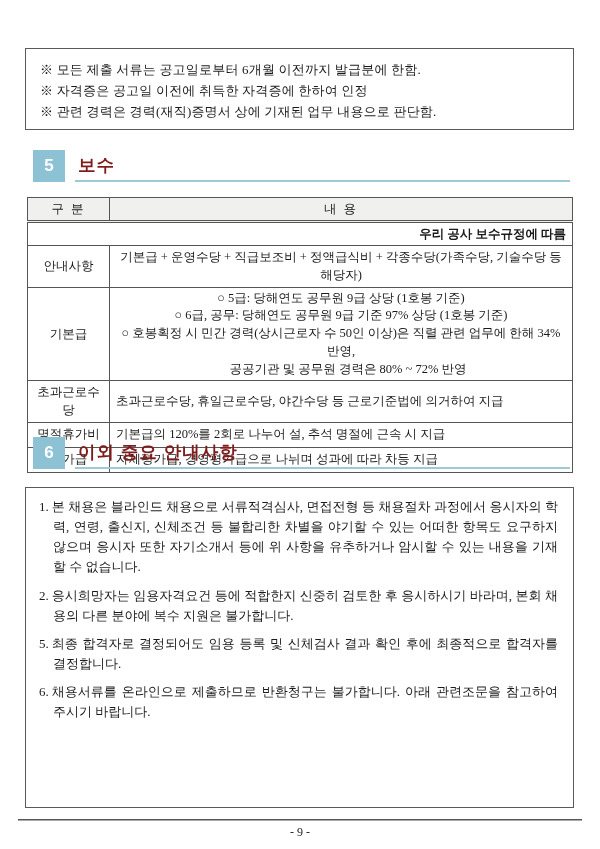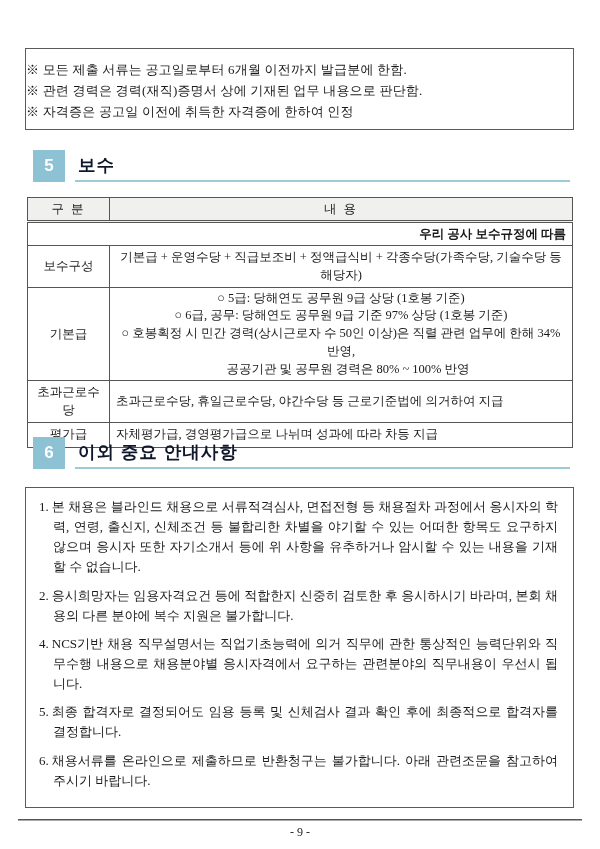--- a/index.html
+++ b/index.html
@@ -15,21 +15,21 @@
     position: relative;
     font-family: "Liberation Serif", "DejaVu Serif", serif;
     color: #1a1a1a;
     overflow: hidden;
   }
 
   
   .notes-box {
     position: absolute; left: 25px; top: 48px; width: 549px; height: 82px;
     border: 1.5px solid #5a5a5a;
-    padding: 10px 0;
+    padding: 10px 14px;
     font-size: 13px; line-height: 1.62;
     letter-spacing: 0.2px;
   }
 
   
   .sec-header {
     position: absolute; left: 33px; width: 537px;
     display: flex; align-items: stretch;
   }
   .sec5 { top: 150px; }
@@ -47,21 +47,21 @@
     flex: 1;
     margin-left: 10px;
     border-bottom: 2px solid var(--underline);
     display: flex; align-items: center;
     padding-left: 3px;
   }
   .sec-title {
     font-family: "Liberation Sans", sans-serif;
     font-size: 17.5px; font-weight: bold;
     letter-spacing: 1px;
-    color: #0f172a;
+    color: #7f1d1d;
   }
 
   
   .pay-table {
     position: absolute; left: 27px; top: 197px; width: 546px;
     border-collapse: collapse; table-layout: fixed;
     font-size: 12.5px;
   }
   .pay-table td {
     border: 1px solid #555;
@@ -111,22 +111,22 @@
     position: absolute; left: 0; top: 825px; width: 100%;
     text-align: center; font-size: 12px; color: #222;
     font-family: "Liberation Serif", serif;
   }
 </style>
 </head>
 <body>
 
 <div class="notes-box">
   <div>※ 모든 제출 서류는 공고일로부터 6개월 이전까지 발급분에 한함.</div>
+  <div>※ 자격증은 공고일 이전에 취득한 자격증에 한하여 인정</div>
   <div>※ 관련 경력은 경력(재직)증명서 상에 기재된 업무 내용으로 판단함.</div>
-  <div>※ 자격증은 공고일 이전에 취득한 자격증에 한하여 인정</div>
 </div>
 
 <div class="sec-header sec5">
   <div class="badge">5</div>
   <div class="title-wrap">
     <span class="sec-title">보수</span>
   </div>
 </div>
 
 <table class="pay-table">
@@ -136,53 +136,56 @@
     </colgroup>
   <tbody>
     <tr class="hdr">
       <td>구  분</td>
       <td>내  용</td>
     </tr>
     <tr class="policy">
       <td colspan="2">우리 공사 보수규정에 따름</td>
     </tr>
     <tr class="r-comp">
-      <td class="lbl">보수구성</td>
+      <td class="lbl">안내사항</td>
       <td class="lft">기본급 + 운영수당 + 직급보조비 + 정액급식비 + 각종수당(가족수당, 기술수당 등 해당자)</td>
     </tr>
     <tr class="r-basic">
       <td class="lbl">기본급</td>
       <td class="lft">
         <div class="basic-line">○ 5급: 당해연도 공무원 9급 상당 (1호봉 기준)</div>
         <div class="basic-line">○ 6급, 공무: 당해연도 공무원 9급 기준 97% 상당 (1호봉 기준)</div>
         <div class="basic-line">○ 호봉획정 시 민간 경력(상시근로자 수 50인 이상)은 직렬 관련 업무에 한해 34% 반영,</div>
-        <div class="basic-line basic-indent">공공기관 및 공무원 경력은 80% ~ 100% 반영</div>
+        <div class="basic-line basic-indent">공공기관 및 공무원 경력은 80% ~ 72% 반영</div>
       </td>
     </tr>
     <tr class="r-over">
       <td class="lbl">초과근로수당</td>
       <td class="ctr">초과근로수당, 휴일근로수당, 야간수당 등 근로기준법에 의거하여 지급</td>
+    </tr>
+    <tr class="r-hol">
+      <td class="lbl">명절휴가비</td>
+      <td class="ctr">기본급의 120%를 2회로 나누어 설, 추석 명절에 근속 시 지급</td>
     </tr>
     <tr class="r-eval">
       <td class="lbl">평가급</td>
       <td class="ctr">자체평가급, 경영평가급으로 나뉘며 성과에 따라 차등 지급</td>
     </tr>
   </tbody>
 </table>
 
 <div class="sec-header sec6">
   <div class="badge">6</div>
   <div class="title-wrap">
     <span class="sec-title">이외 중요 안내사항</span>
   </div>
 </div>
 
 <div class="list-box">
   <div class="list-item"><span class="num">1.</span><span>본 채용은 블라인드 채용으로 서류적격심사, 면접전형 등 채용절차 과정에서 응시자의 학력, 연령, 출신지, 신체조건 등 불합리한 차별을 야기할 수 있는 어떠한 항목도 요구하지 않으며 응시자 또한 자기소개서 등에 위 사항을 유추하거나 암시할 수 있는 내용을 기재할 수 없습니다.</span></div>
   <div class="list-item"><span class="num">2.</span><span>응시희망자는 임용자격요건 등에 적합한지 신중히 검토한 후 응시하시기 바라며, 본회 채용의 다른 분야에 복수 지원은 불가합니다.</span></div>
-  <div class="list-item"><span class="num">4.</span><span>NCS기반 채용 직무설명서는 직업기초능력에 의거 직무에 관한 통상적인 능력단위와 직무수행 내용으로 채용분야별 응시자격에서 요구하는 관련분야의 직무내용이 우선시 됩니다.</span></div>
   <div class="list-item"><span class="num">5.</span><span>최종 합격자로 결정되어도 임용 등록 및 신체검사 결과 확인 후에 최종적으로 합격자를 결정합니다.</span></div>
   <div class="list-item" style="margin-bottom:2px;"><span class="num">6.</span><span>채용서류를 온라인으로 제출하므로 반환청구는 불가합니다. 아래 관련조문을 참고하여 주시기 바랍니다.</span></div>
 
 </div>
 
 <div class="footer-line"></div>
 <div class="page-num">- 9 -</div>
 
 </body></html>

